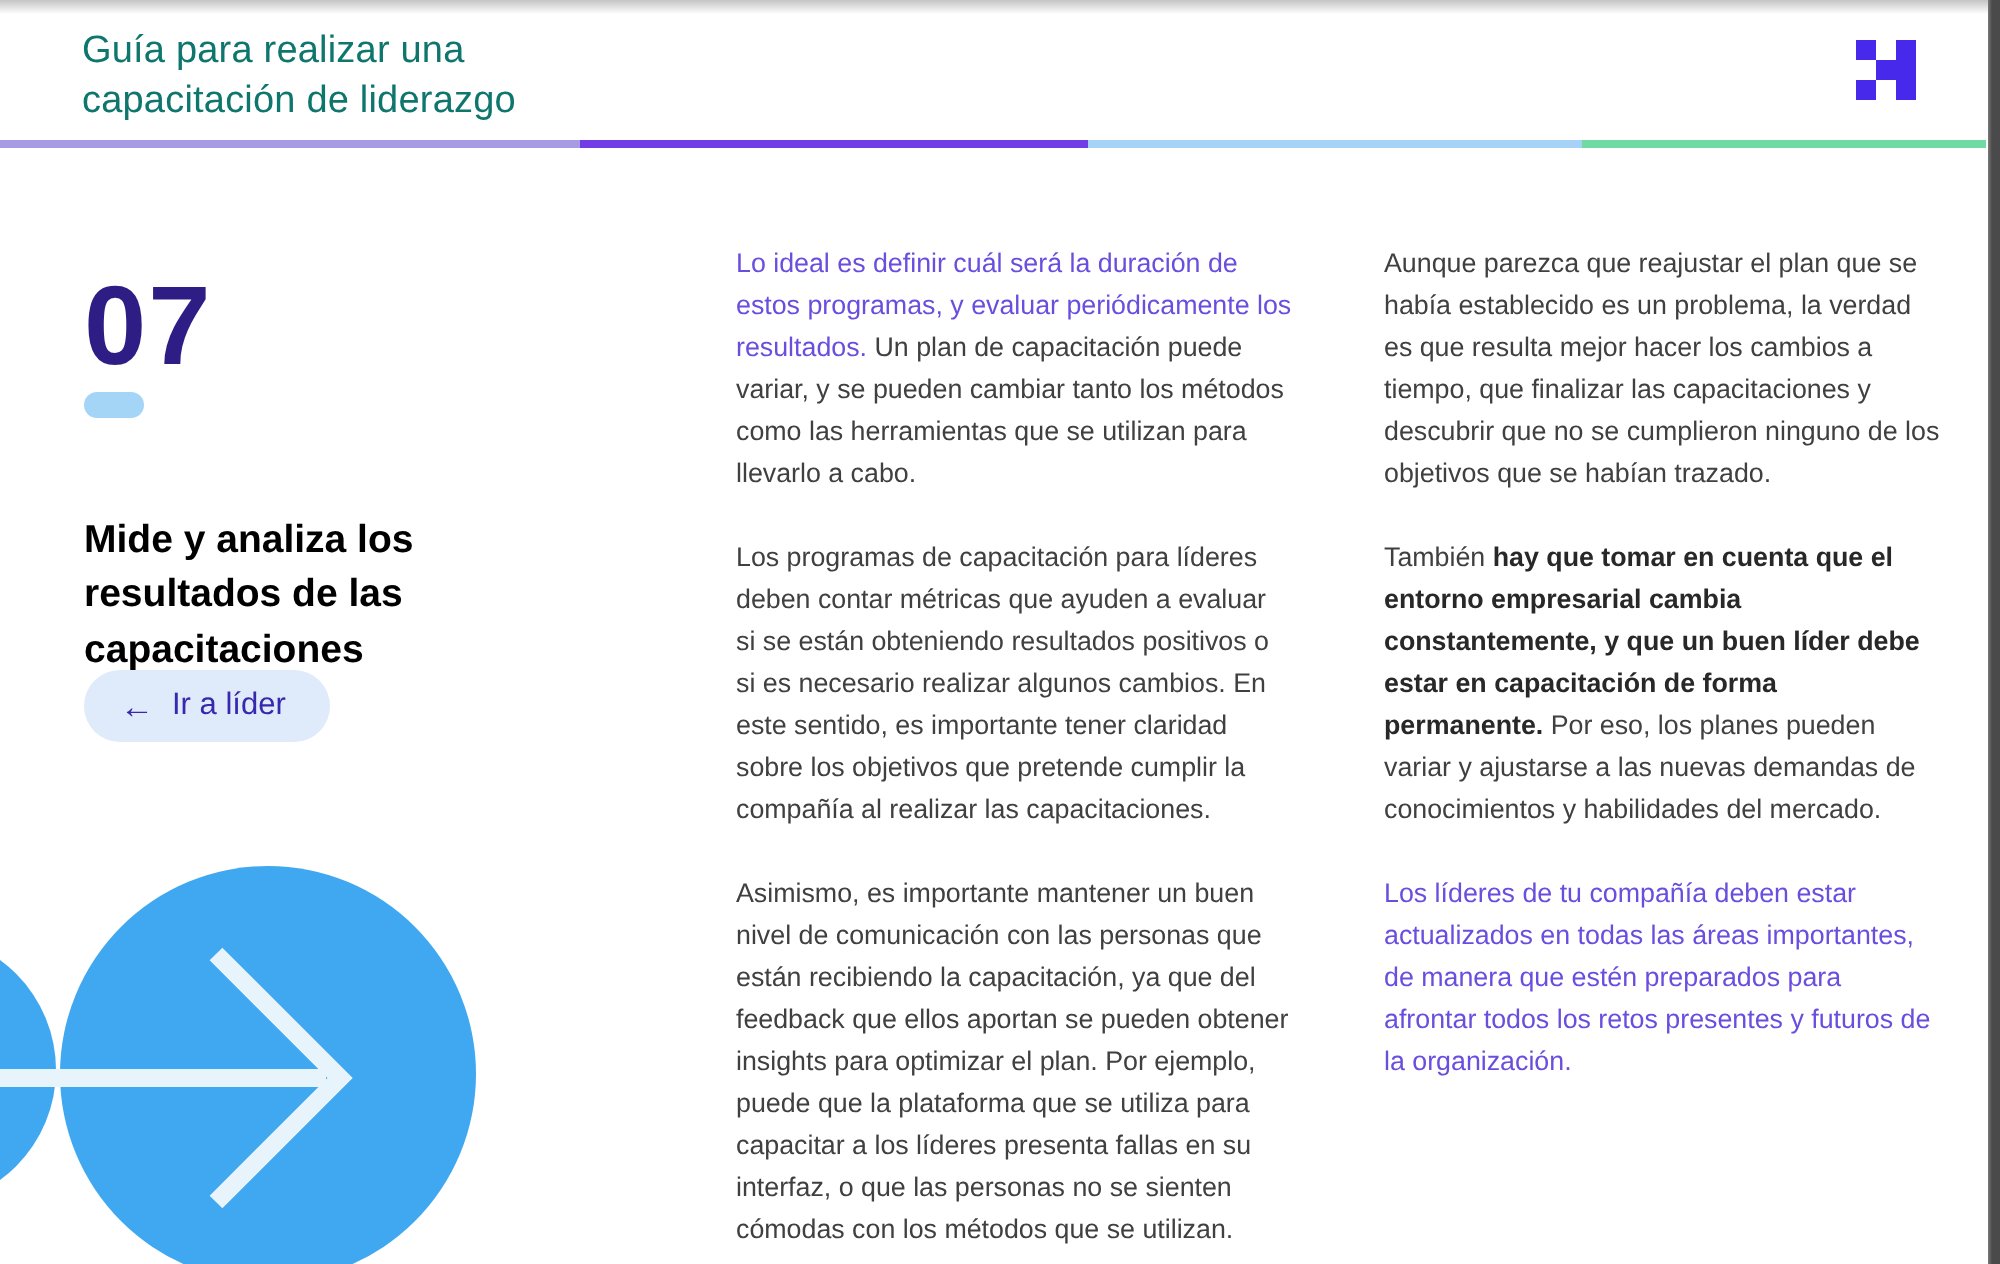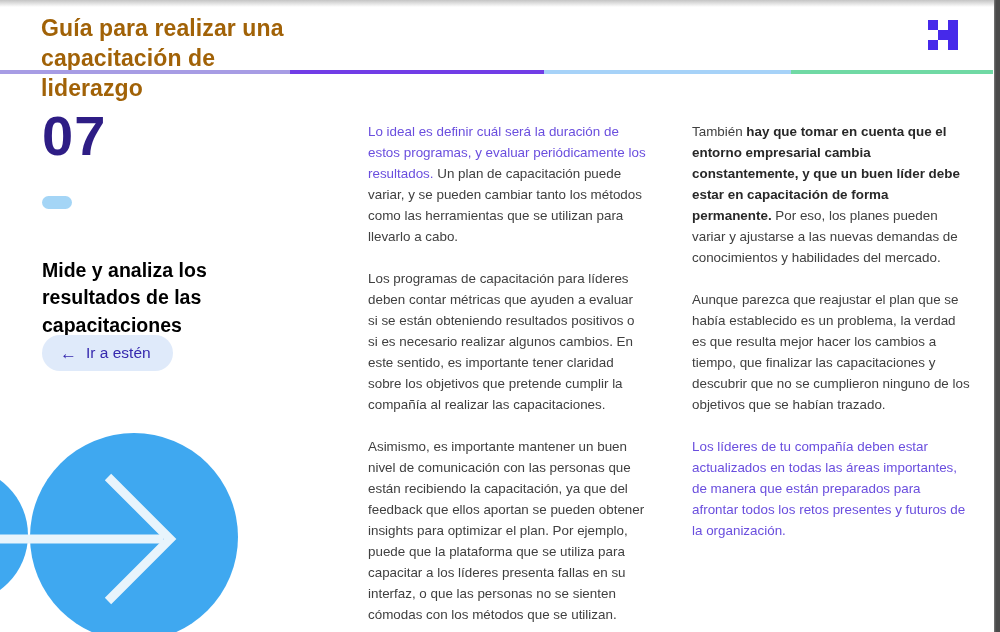--- a/index.html
+++ b/index.html
@@ -18,43 +18,43 @@
     background: linear-gradient(#c4c4c4, #ffffff);
   }
   .right-edge {
     position: absolute; top: 0; right: 0; width: 6px; height: 100%;
     background: linear-gradient(90deg, #7a7a7a 0, #4a4a4a 2px);
   }
 
   
   .page-title {
     position: absolute; left: 41px; top: 14px; width: 280px;
-    font-size: 23px; font-weight: 700; line-height: 1.3;
-    color: #a16207; letter-spacing: .1px;
+    font-size: 19px; font-weight: 400; line-height: 1.3;
+    color: #0f766e; letter-spacing: .1px;
   }
   .brand-logo {
     position: absolute; left: 928px; top: 20px;
     width: 30px; height: 30px;
     display: grid;
     grid-template-columns: repeat(3, 10px);
     grid-template-rows: repeat(3, 10px);
   }
   .brand-logo .cell { background: transparent; }
   .brand-logo .f { background: #4629ea; }
 
   
   .progress-bar {
     position: absolute; left: 0; top: 70px; width: 993px; height: 4px;
     display: flex;
   }
   .progress-bar .seg { height: 100%; }
 
   
   .section-number {
-    position: absolute; left: 42px; top: 108px;
+    position: absolute; left: 42px; top: 135px;
     font-size: 56px; font-weight: 600; color: #2e1d85; line-height: 1;
     letter-spacing: 1px;
     text-align: right;
   }
   .section-pill {
     position: absolute; left: 42px; top: 196px;
     width: 30px; height: 13px; border-radius: 7px;
     background: #a4d5f6;
   }
   .section-title {
@@ -113,34 +113,34 @@
     <div class="seg" style="width: 24.9%; background: rgb(166, 210, 248);"></div>
     <div class="seg" style="width: 20.3%; background: rgb(112, 217, 164);"></div>
   </div>
 
 <div class="section-number">07</div>
 <div class="section-pill"></div>
 <div class="section-title">Mide y analiza los resultados de las capacitaciones</div>
 
 <button class="menu-button">
   <span class="arrow">←</span>
-  <span>Ir a estén</span>
+  <span>Ir a líder</span>
 </button>
 
 <svg class="deco" width="320" height="212" viewBox="0 0 320 212" aria-hidden="true">
   <circle cx="-40" cy="115" r="68" fill="#3fa8f0"></circle>
   <circle cx="134" cy="117" r="104" fill="#3fa8f0"></circle>
   <g stroke="#e8f4fc" stroke-width="9" fill="none">
     <line x1="-20" y1="119" x2="163" y2="119"></line>
     <polyline points="108,57 170,119 108,181"></polyline>
   </g>
 </svg>
 
 <div class="text-col text-col-1">
     <p><span class="run-accent">Lo ideal es definir cuál será la duración de estos programas, y evaluar periódicamente los resultados.</span><span class="run"> Un plan de capacitación puede variar, y se pueden cambiar tanto los métodos como las herramientas que se utilizan para llevarlo a cabo.</span></p>
     <p><span class="run">Los programas de capacitación para líderes deben contar métricas que ayuden a evaluar si se están obteniendo resultados positivos o si es necesario realizar algunos cambios. En este sentido, es importante tener claridad sobre los objetivos que pretende cumplir la compañía al realizar las capacitaciones.</span></p>
     <p><span class="run">Asimismo, es importante mantener un buen nivel de comunicación con las personas que están recibiendo la capacitación, ya que del feedback que ellos aportan se pueden obtener insights para optimizar el plan. Por ejemplo, puede que la plataforma que se utiliza para capacitar a los líderes presenta fallas en su interfaz, o que las personas no se sienten cómodas con los métodos que se utilizan.</span></p>
   </div>
 <div class="text-col text-col-2">
+    <p><span class="run">Aunque parezca que reajustar el plan que se había establecido es un problema, la verdad es que resulta mejor hacer los cambios a tiempo, que finalizar las capacitaciones y descubrir que no se cumplieron ninguno de los objetivos que se habían trazado.</span></p>
     <p><span class="run">También </span><span class="run-bold">hay que tomar en cuenta que el entorno empresarial cambia constantemente, y que un buen líder debe estar en capacitación de forma permanente.</span><span class="run"> Por eso, los planes pueden variar y ajustarse a las nuevas demandas de conocimientos y habilidades del mercado.</span></p>
-    <p><span class="run">Aunque parezca que reajustar el plan que se había establecido es un problema, la verdad es que resulta mejor hacer los cambios a tiempo, que finalizar las capacitaciones y descubrir que no se cumplieron ninguno de los objetivos que se habían trazado.</span></p>
-    <p><span class="run-accent">Los líderes de tu compañía deben estar actualizados en todas las áreas importantes, de manera que están preparados para afrontar todos los retos presentes y futuros de la organización.</span></p>
+    <p><span class="run-accent">Los líderes de tu compañía deben estar actualizados en todas las áreas importantes, de manera que estén preparados para afrontar todos los retos presentes y futuros de la organización.</span></p>
   </div>
 
 </body></html>

